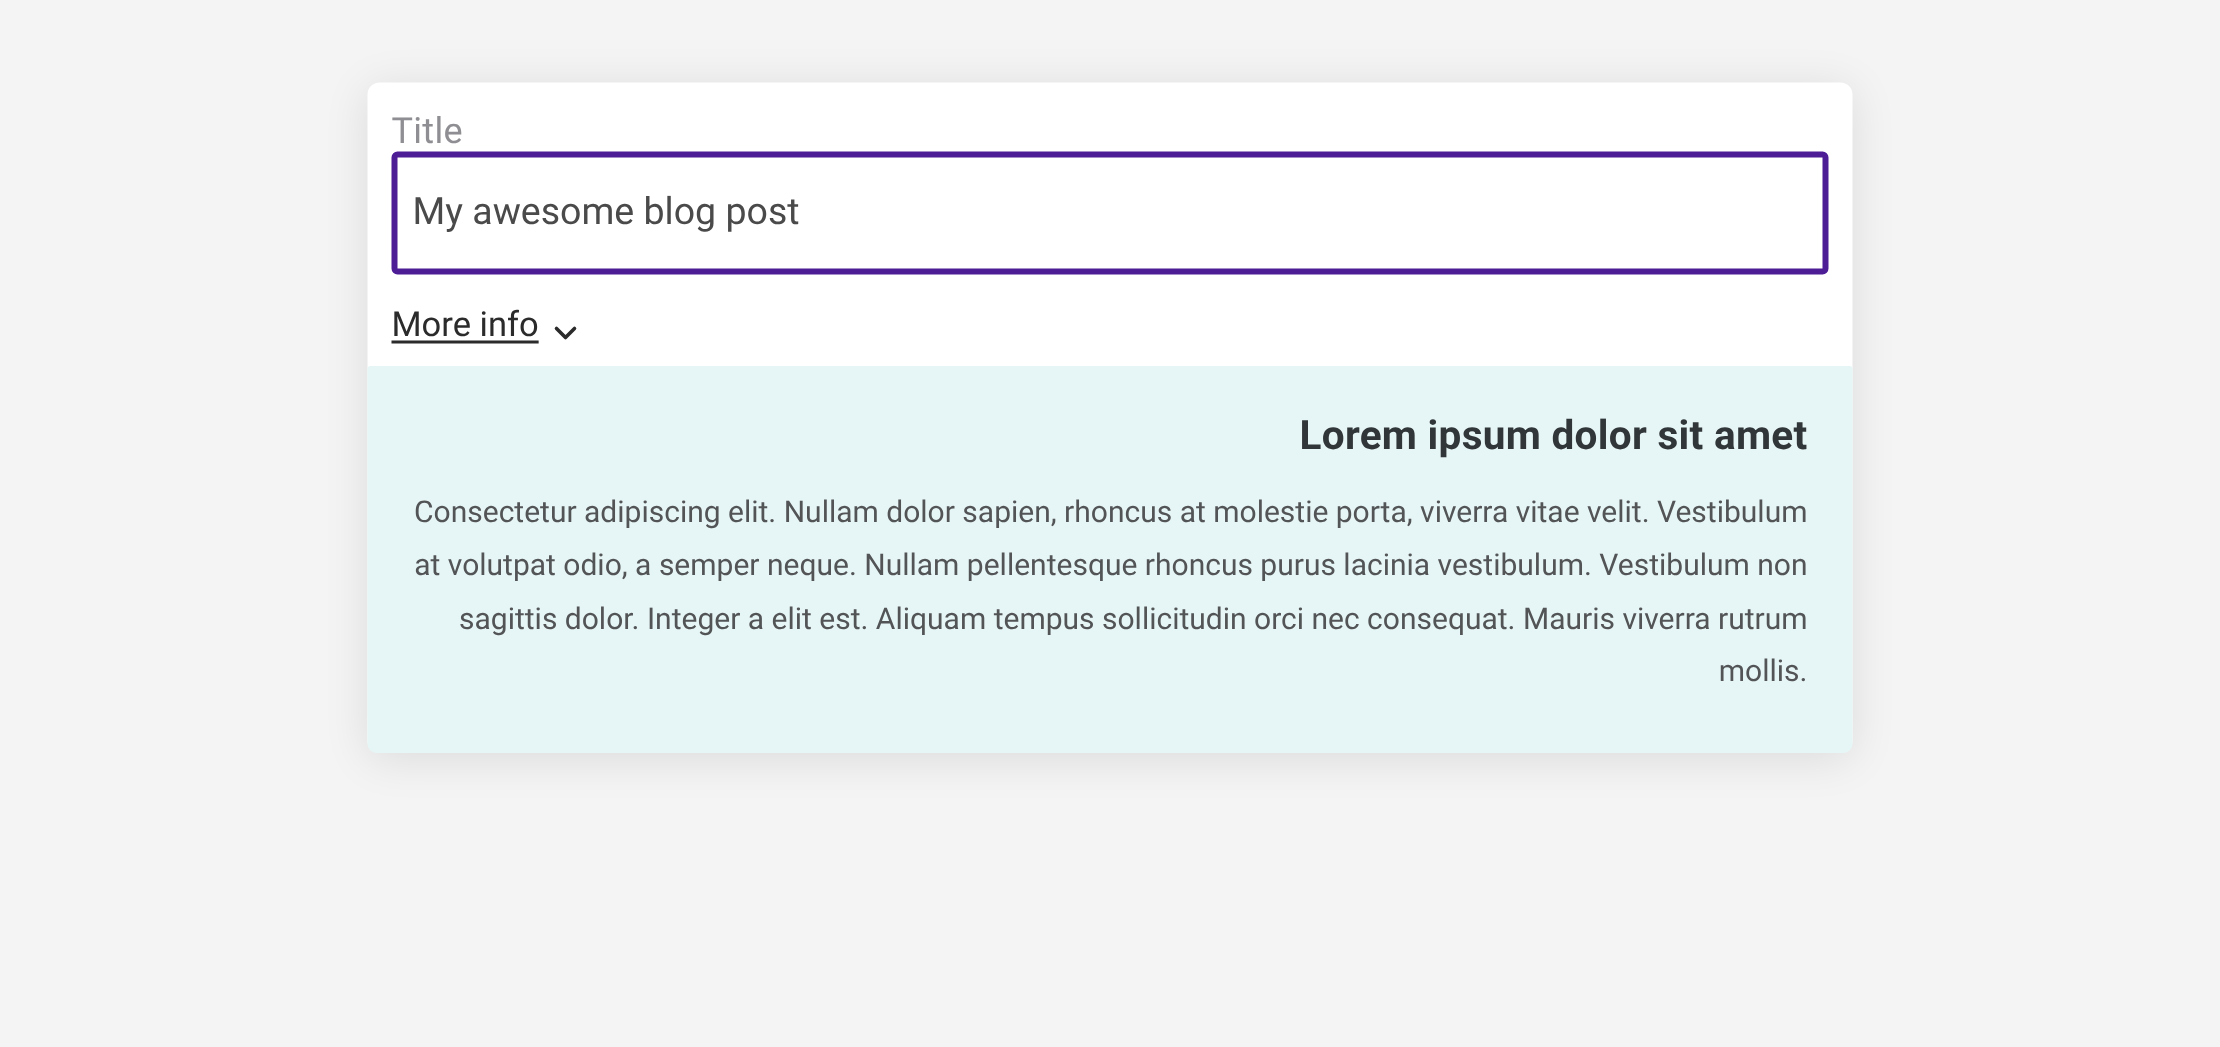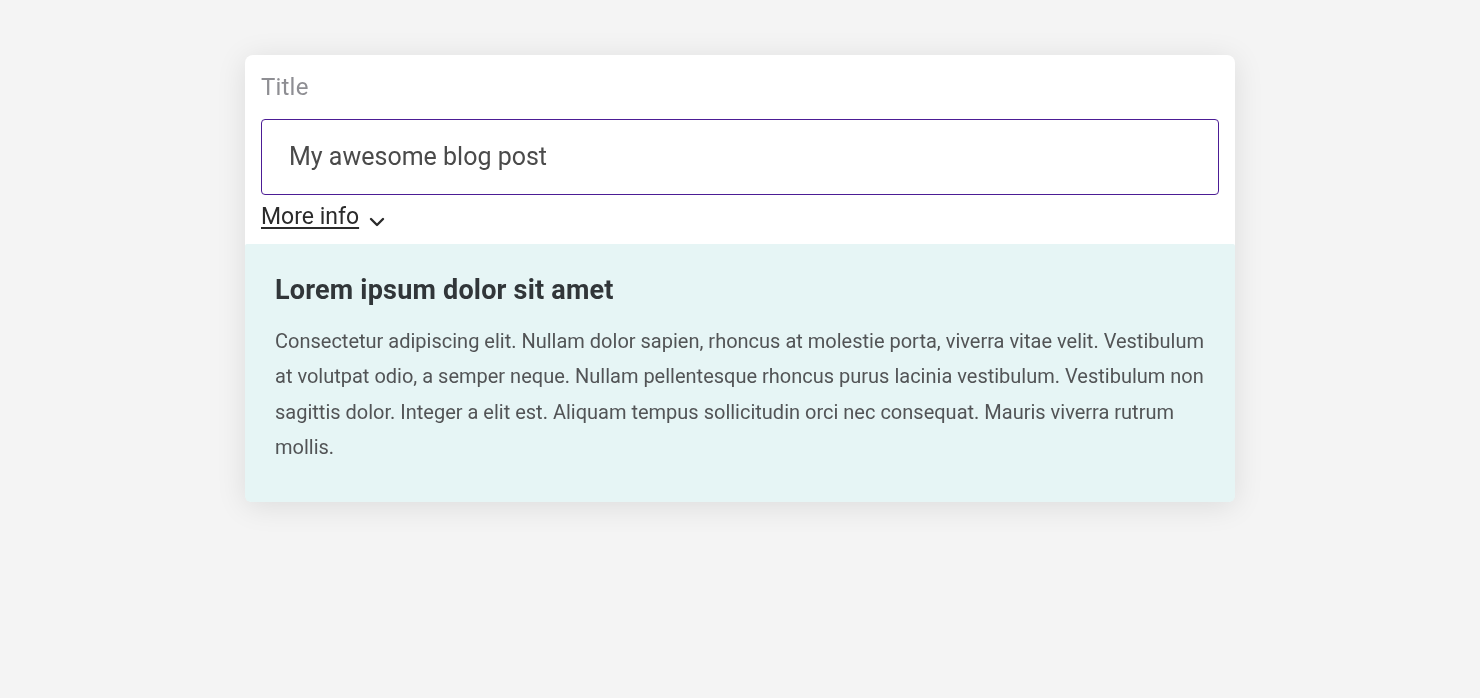--- a/index.html
+++ b/index.html
@@ -18,39 +18,38 @@
       width: 990px;
       background: #ffffff;
       border-radius: 8px;
       box-shadow: 0 4px 30px rgba(0,0,0,0.10);
       padding: 18px 16px 0 16px;
     }
     .label {
       color: #8e8e93;
       font-size: 24px;
       font-weight: 400;
-      margin-bottom: 18px;
       letter-spacing: 0.2px;
     }
     .input {
       width: 100%;
-      border: 1px solid #4c1d95;
+      border: 4px solid #4c1d95;
       border-radius: 4px;
       font-size: 25px;
       color: #4a4a4a;
-      padding: 22px 27px;
+      padding: 22px 10px;
       outline: none;
       background: #fff;
       font-family: inherit;
       line-height: 1.2;
     }
     .toggle {
       display: inline-flex;
       align-items: center;
-      margin-top: 8px;
+      margin-top: 20px;
       margin-bottom: 14px;
       cursor: pointer;
       user-select: none;
     }
     .toggle-label {
       font-size: 23px;
       color: #2b2b2b;
       text-decoration: underline;
       text-underline-offset: 3px;
       font-weight: 400;
@@ -60,20 +59,21 @@
       width: 16px;
       height: 10px;
       display: inline-block;
     }
     .info-panel {
       background: #e6f5f5;
       border-radius: 2px 2px 6px 6px;
       padding: 30px 30px 36px 30px;
       margin-left: -16px;
       margin-right: -16px;
+      text-align: right;
     }
     .info-heading {
       font-size: 27px;
       font-weight: 700;
       color: #313639;
       margin-bottom: 18px;
       letter-spacing: 0.2px;
     }
     .info-text {
       font-size: 20px;

